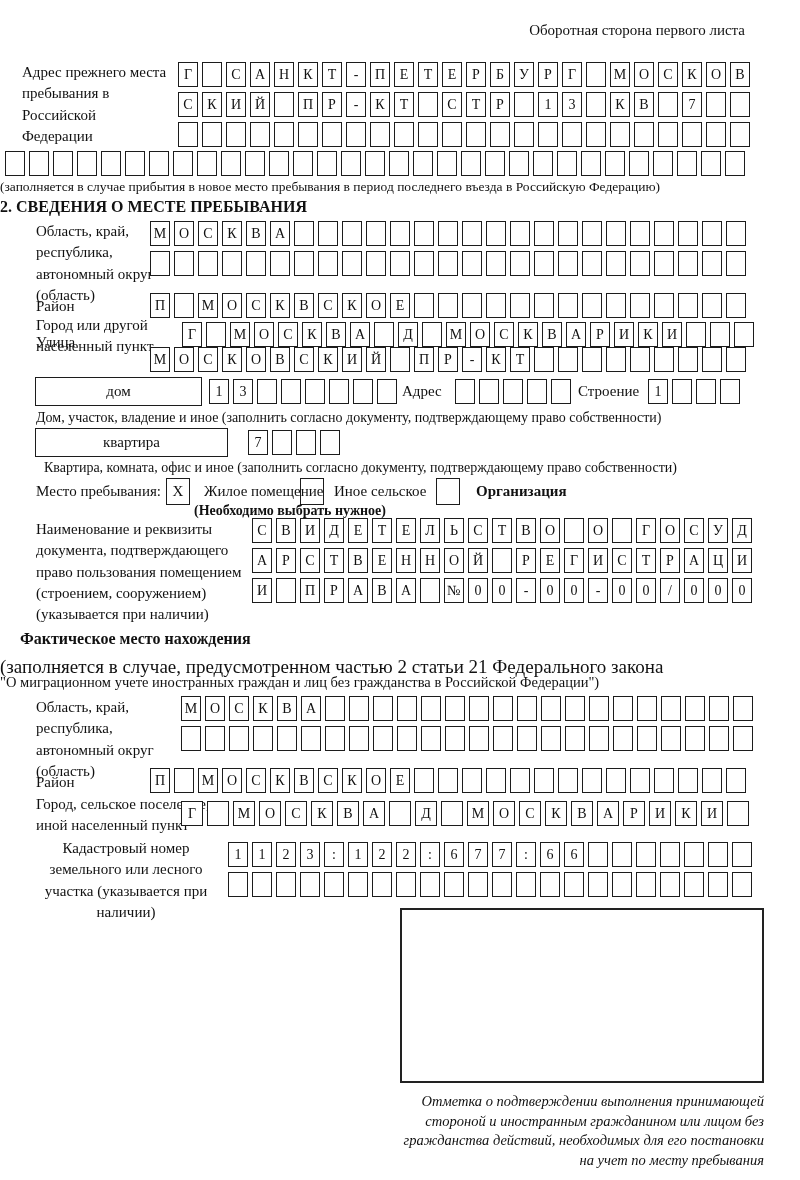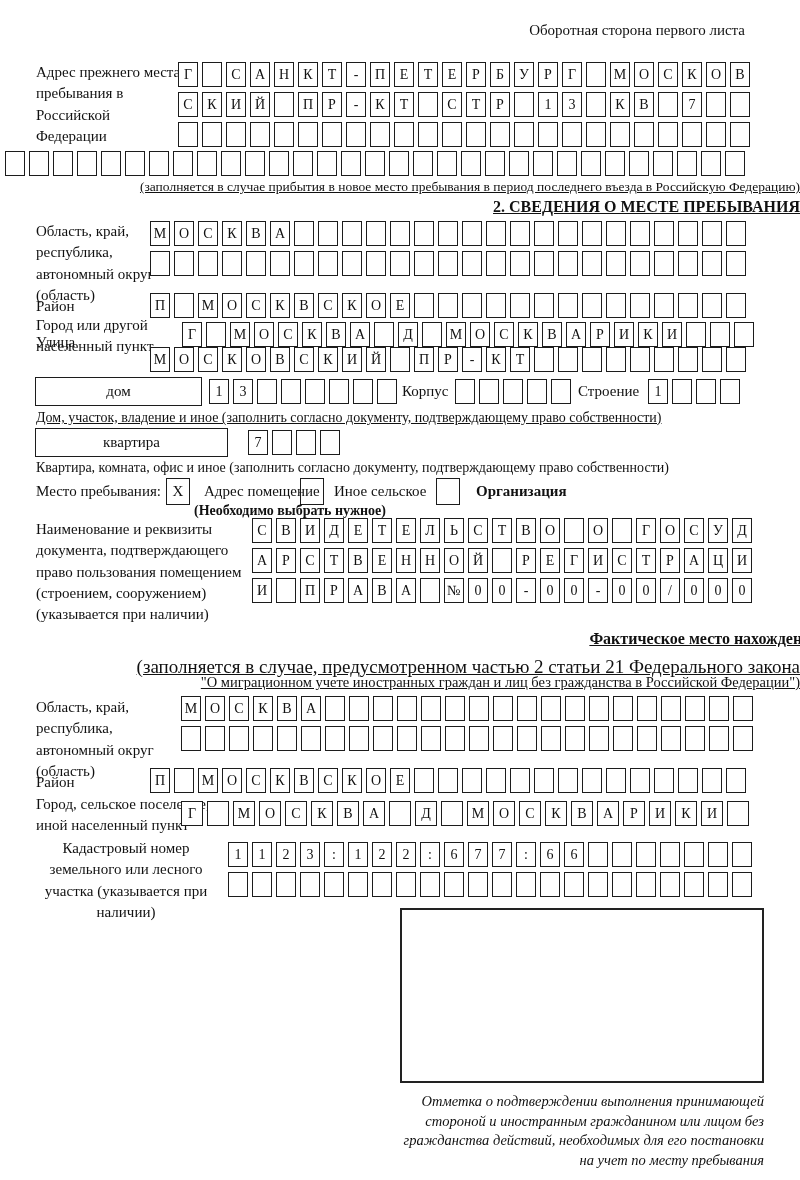--- a/index.html
+++ b/index.html
@@ -1,37 +1,37 @@
 <!DOCTYPE html>
 <html><head>
 <meta charset="utf-8">
 <style>
   html,body{margin:0;padding:0;background:#fff;}
   body{width:800px;height:1180px;position:relative;font-family:"Liberation Serif","DejaVu Serif",serif;color:#111;}
   .abs{position:absolute;}
   .lbl{font-size:15px;line-height:1.42;}
   .cap{font-size:14px;}
-  .center{text-align:right;width:100%;text-decoration:underline;}
+  .center{text-align:left;width:100%;}
   .bold{font-weight:bold;}
   .cellrow{position:absolute;display:flex;gap:4px;}
   .cell{width:20px;height:25px;box-sizing:border-box;border:1.6px solid #1c1c1c;background:#fff;
         display:flex;align-items:center;justify-content:center;font-size:14px;line-height:1;}
   .wide .cell{width:22px;}
   .bigbox{position:absolute;box-sizing:border-box;border:1.6px solid #1c1c1c;height:29px;
           display:flex;align-items:center;justify-content:center;font-size:15px;}
   .chk{position:absolute;width:24px;height:27px;box-sizing:border-box;border:1.6px solid #1c1c1c;
        display:flex;align-items:center;justify-content:center;font-size:15px;}
   .stamp{position:absolute;box-sizing:border-box;border:2px solid #222;background:#fff;}
 </style>
 </head>
 <body>
 
 <div class="abs lbl" style="top:20px;right:55px;margin-left:41px;">Оборотная сторона первого листа</div>
 
-<div class="abs lbl" style="left:36px;top:62px;width:145px;">Адрес прежнего места пребывания в Российской Федерации</div>
+<div class="abs lbl" style="left:22px;top:62px;width:145px;">Адрес прежнего места пребывания в Российской Федерации</div>
 <div class="cellrow" style="left:178px;top:62px;">
     <span class="cell">Г</span>
     <span class="cell"></span>
     <span class="cell">С</span>
     <span class="cell">А</span>
     <span class="cell">Н</span>
     <span class="cell">К</span>
     <span class="cell">Т</span>
     <span class="cell">-</span>
     <span class="cell">П</span>
@@ -286,49 +286,49 @@
 <div class="cellrow" style="left:209px;top:379px;">
     <span class="cell">1</span>
     <span class="cell">3</span>
     <span class="cell"></span>
     <span class="cell"></span>
     <span class="cell"></span>
     <span class="cell"></span>
     <span class="cell"></span>
     <span class="cell"></span>
   </div>
-<div class="abs lbl" style="left:402px;top:381px;">Корпус</div>
+<div class="abs lbl" style="left:402px;top:381px;">Адрес</div>
 <div class="cellrow" style="left:455px;top:379px;">
     <span class="cell"></span>
     <span class="cell"></span>
     <span class="cell"></span>
     <span class="cell"></span>
     <span class="cell"></span>
   </div>
 <div class="abs lbl" style="left:578px;top:381px;">Строение</div>
 <div class="cellrow" style="left:648px;top:379px;">
     <span class="cell">1</span>
     <span class="cell"></span>
     <span class="cell"></span>
     <span class="cell"></span>
   </div>
-<div class="abs cap" style="left:36px;top:410px;text-decoration:underline;">Дом, участок, владение и иное (заполнить согласно документу, подтверждающему право собственности)</div>
+<div class="abs cap" style="left:36px;top:410px;">Дом, участок, владение и иное (заполнить согласно документу, подтверждающему право собственности)</div>
 
 <div class="bigbox" style="left:35px;top:428px;width:193px;">квартира</div>
 <div class="cellrow" style="left:248px;top:430px;">
     <span class="cell">7</span>
     <span class="cell"></span>
     <span class="cell"></span>
     <span class="cell"></span>
   </div>
-<div class="abs cap" style="left:36px;top:460px;">Квартира, комната, офис и иное (заполнить согласно документу, подтверждающему право собственности)</div>
+<div class="abs cap" style="left:44px;top:460px;">Квартира, комната, офис и иное (заполнить согласно документу, подтверждающему право собственности)</div>
 
 <div class="abs lbl" style="left:36px;top:481px;">Место пребывания:</div>
 <div class="chk" style="left:166px;top:478px;">X</div>
-<div class="abs lbl" style="left:204px;top:481px;">Адрес помещение</div>
+<div class="abs lbl" style="left:204px;top:481px;">Жилое помещение</div>
 <div class="chk" style="left:300px;top:478px;"></div>
 <div class="abs lbl" style="left:334px;top:481px;">Иное сельское</div>
 <div class="chk" style="left:436px;top:478px;"></div>
 <div class="abs lbl" style="left:476px;top:481px;font-weight:bold;">Организация</div>
 <div class="abs cap" style="left:120px;top:503px;width:340px;text-align:center;font-weight:bold;">(Необходимо выбрать нужное)</div>
 
 <div class="abs lbl" style="left:36px;top:519px;width:212px;">Наименование и реквизиты документа, подтверждающего право пользования помещением (строением, сооружением) (указывается при наличии)</div>
 <div class="cellrow" style="left:252px;top:518px;">
     <span class="cell">С</span>
     <span class="cell">В</span>

